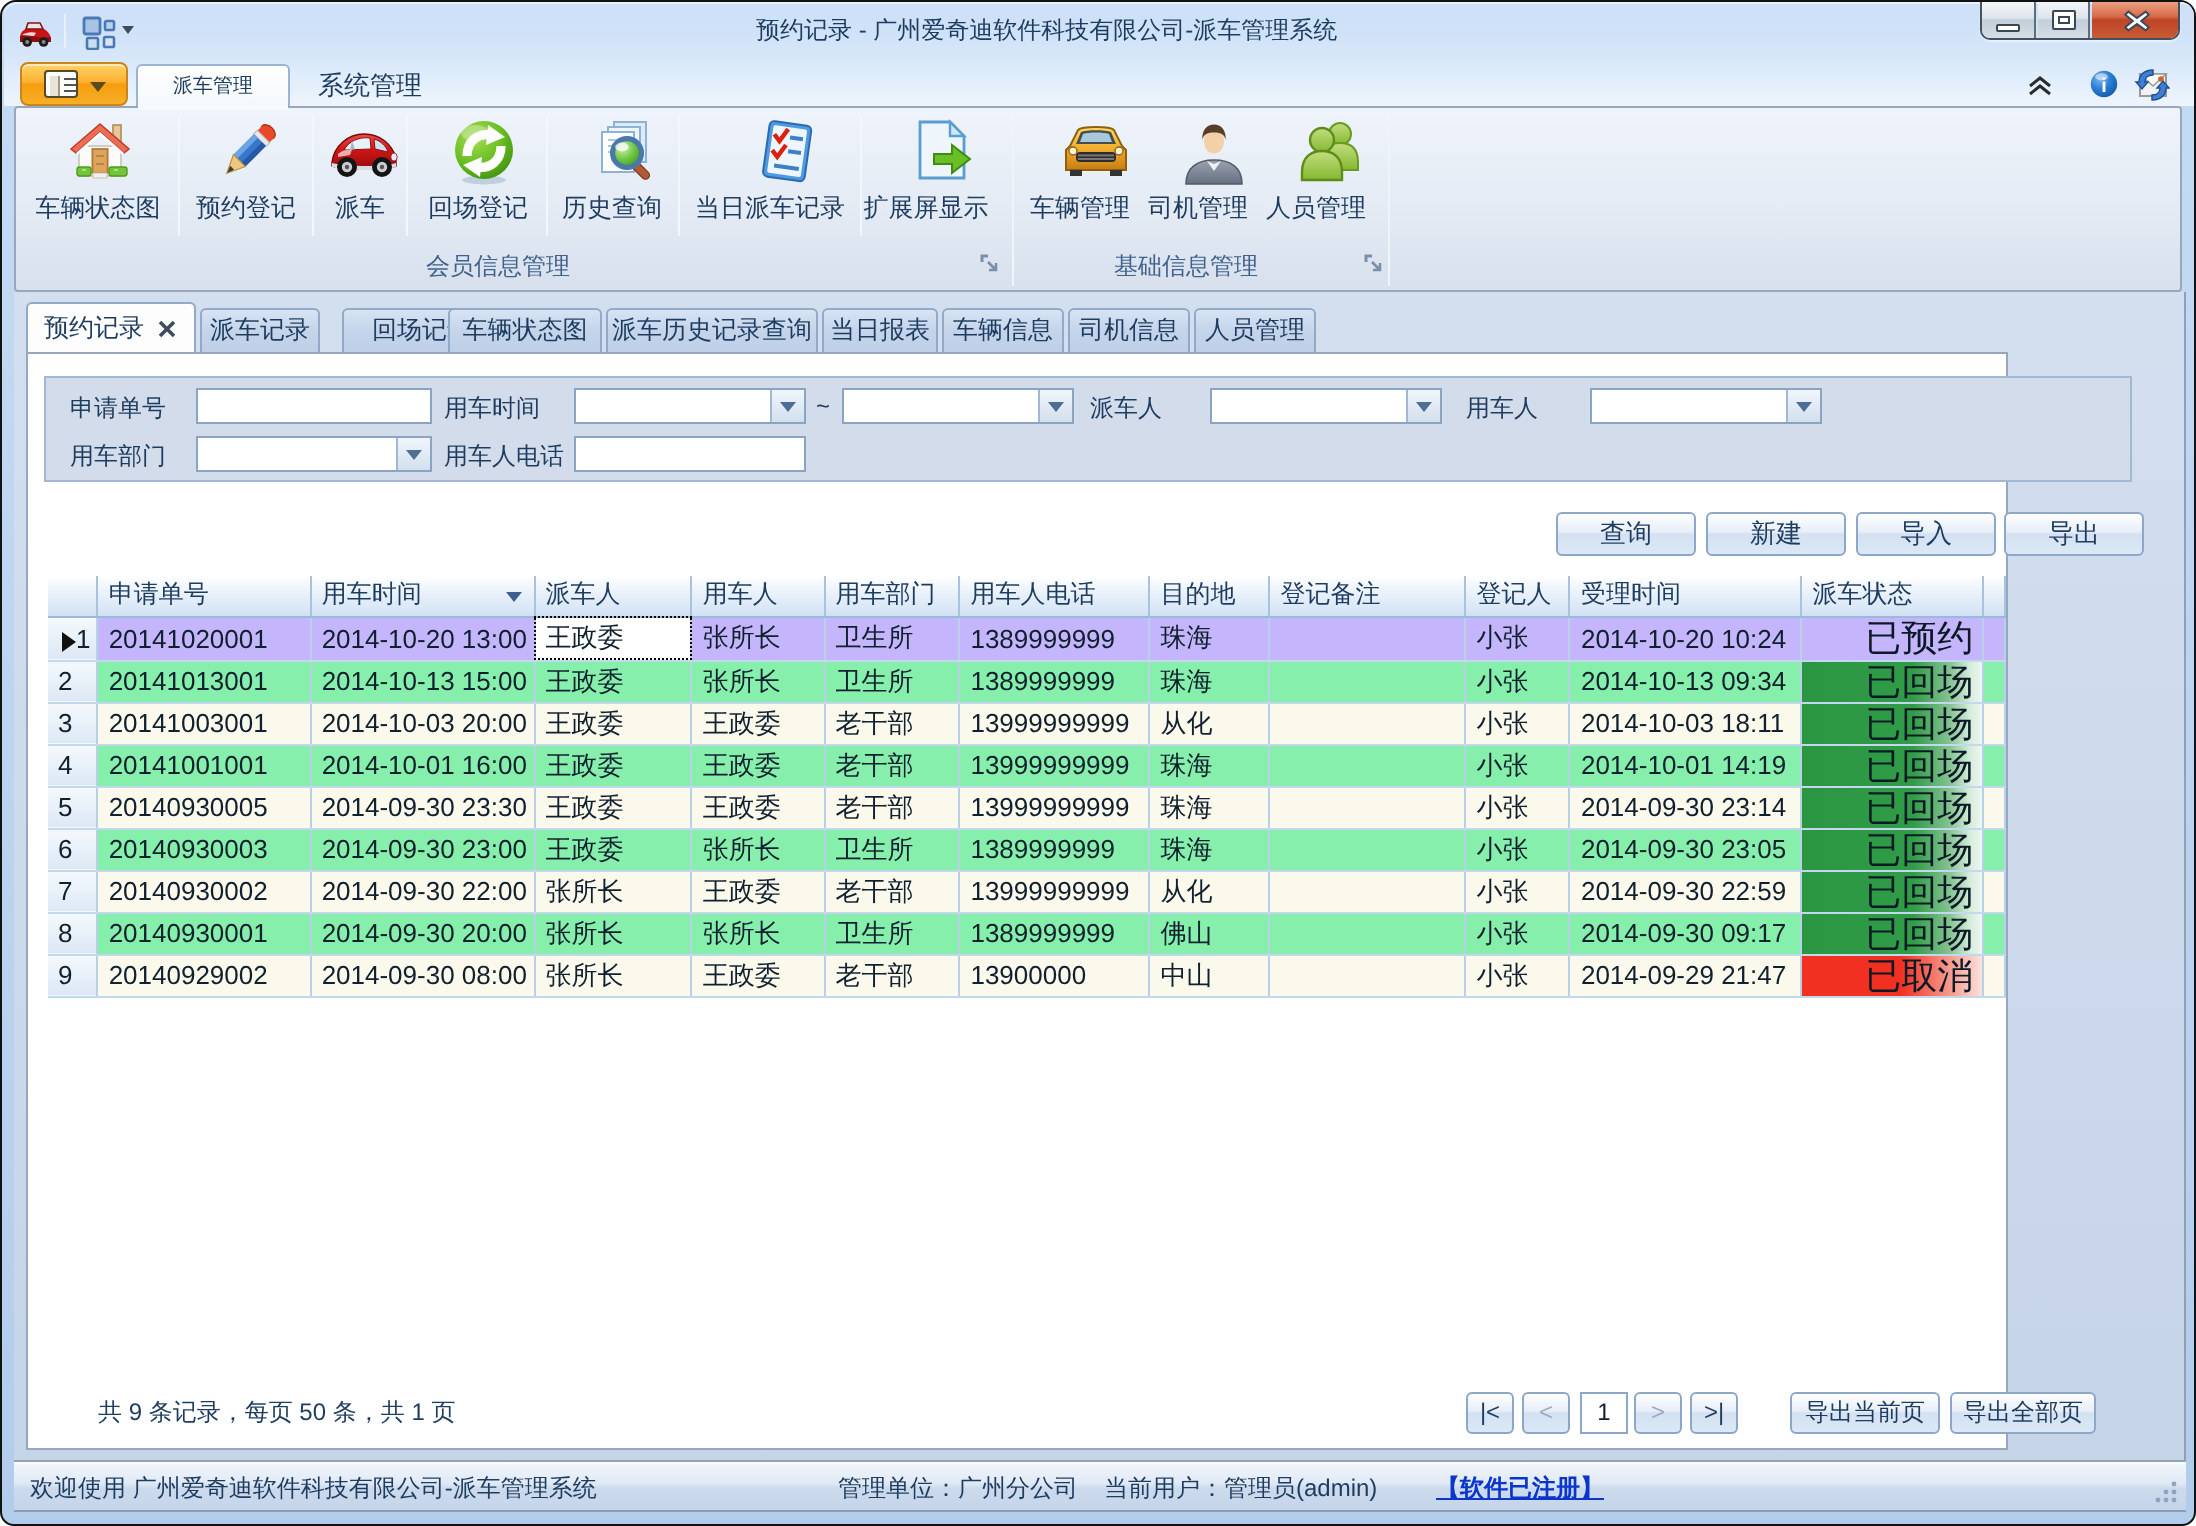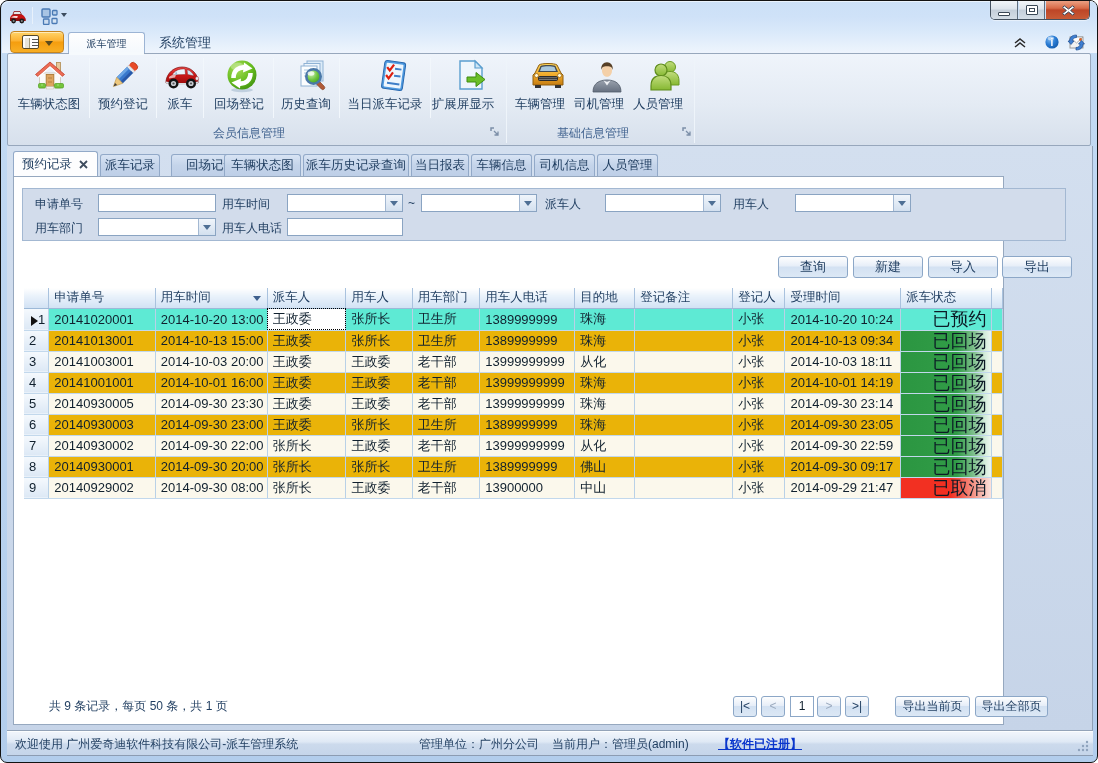--- a/index.html
+++ b/index.html
@@ -26,34 +26,35 @@
 .combo .btn:after{content:"";position:absolute;left:4px;top:6px;border-left:4px solid transparent;border-right:4px solid transparent;border-top:5px solid #4e6f94}
 .btn1{position:absolute;height:22px;background:linear-gradient(180deg,#fefefe,#e7eef8 45%,#d3e1f2 50%,#dce8f5);border:1px solid #8ca7c7;border-radius:3px;font-size:13px;color:#1e3c5f;text-align:center;line-height:20px}
 .pbtn{position:absolute;height:21px;background:linear-gradient(180deg,#fefefe,#e7eef8 45%,#d3e1f2 50%,#dce8f5);border:1px solid #8ca7c7;border-radius:3px;font-size:12px;color:#1e3c5f;text-align:center;line-height:19px}
 .pbtn.dis{color:#9cabbf}
 table.grid{position:absolute;left:10px;top:111px;border-collapse:collapse;table-layout:fixed}
 table.grid td,table.grid th{padding:0 0 0 5px;margin:0;overflow:hidden;white-space:nowrap;font-weight:normal;text-align:left}
 table.grid th{height:20px;background:linear-gradient(180deg,#ffffff,#eaf2fb 40%,#d2e2f4);border-right:1px solid #a9c2de;border-bottom:1px solid #9db9d8;font-size:12.5px;color:#1e3c5f}
 table.grid td{height:21px;border-right:1px solid #b9d1e7;border-bottom:1px solid #c2d8ec;font-size:13px;color:#10202e}
 td.rh{background:linear-gradient(180deg,#f5f9fd,#dce8f5);border-right:1px solid #9db9d8;border-bottom:1px solid #b3c9de;text-align:right;padding-right:5px;font-size:12.5px;color:#1e3c5f}
 tr.cream td.c{background:#fbf8ec}
-tr.cyan td.c{background:#eab308}
-tr.sel td.c{background:#5eead4}
+tr.cyan td.c{background:#86efac}
+tr.sel td.c{background:#c4b5fd}
 tr.sel td{height:22px}
 .statebar{position:relative;height:20px;margin-left:-5px;line-height:20px;text-align:right;padding-right:4px;font-size:18px;color:#0c1a26}
 .statebar.green{background:linear-gradient(90deg,#2b9641 0%,#319c47 62%,#84c291 82%,#d3ecda 93%,#eef7f0 100%)}
 .statebar.red{background:linear-gradient(90deg,#f23022 0%,#f23022 55%,#f59a8d 82%,#fbe2dc 100%)}
 td.foc{background:#fff;outline:1px dotted #000;outline-offset:-1px}
 .statusbar{position:absolute;left:6px;top:729px;width:1086px;height:26px;background:linear-gradient(180deg,#eff4fb 8%,#dfe9f5 45%,#ccdaec 55%,#c5d5ea 100%);border-top:1px solid #93a3b8;border-bottom:1px solid #8c9cb2;box-shadow:inset 0 1px 0 #fbfdfe;font-size:12px;color:#1e3c5f}
 .sbtext{position:absolute;top:5px;white-space:nowrap}
 </style>
 </head>
 <body>
 <div class="win">
   <div class="toparea"></div>
+  <div class="titletext">预约记录 - 广州爱奇迪软件科技有限公司-派车管理系统</div>
   <svg class="a" style="left:8px;top:9px" width="18" height="14" viewBox="0 0 18 14">
     <path d="M1,9 C1,5.5 4,3.5 8,3.5 C12,3.5 15.5,5 16.5,9 L16.5,11 L1,11 Z" fill="#c81414"></path>
     <path d="M4,4.5 L5,1.5 L11,1.5 L12.5,4.5 Z" fill="#e8e8e8" stroke="#8c1010" stroke-width="0.8"></path>
     <path d="M1,8.2 C4,6.8 8,9.5 16.5,8.6 L16.5,11 L1,11 Z" fill="#8c0f0f"></path>
     <circle cx="4.6" cy="11" r="2.4" fill="#1c1c1c"></circle>
       <circle cx="4.6" cy="11" r="1" fill="#888"></circle>
     <circle cx="12.8" cy="11" r="2.4" fill="#1c1c1c"></circle>
       <circle cx="12.8" cy="11" r="1" fill="#888"></circle>
     <path d="M2,7.5 C4,6 7,5.8 9,6.4 L8,8 Z" fill="#fff" opacity="0.85"></path>
   </svg>

